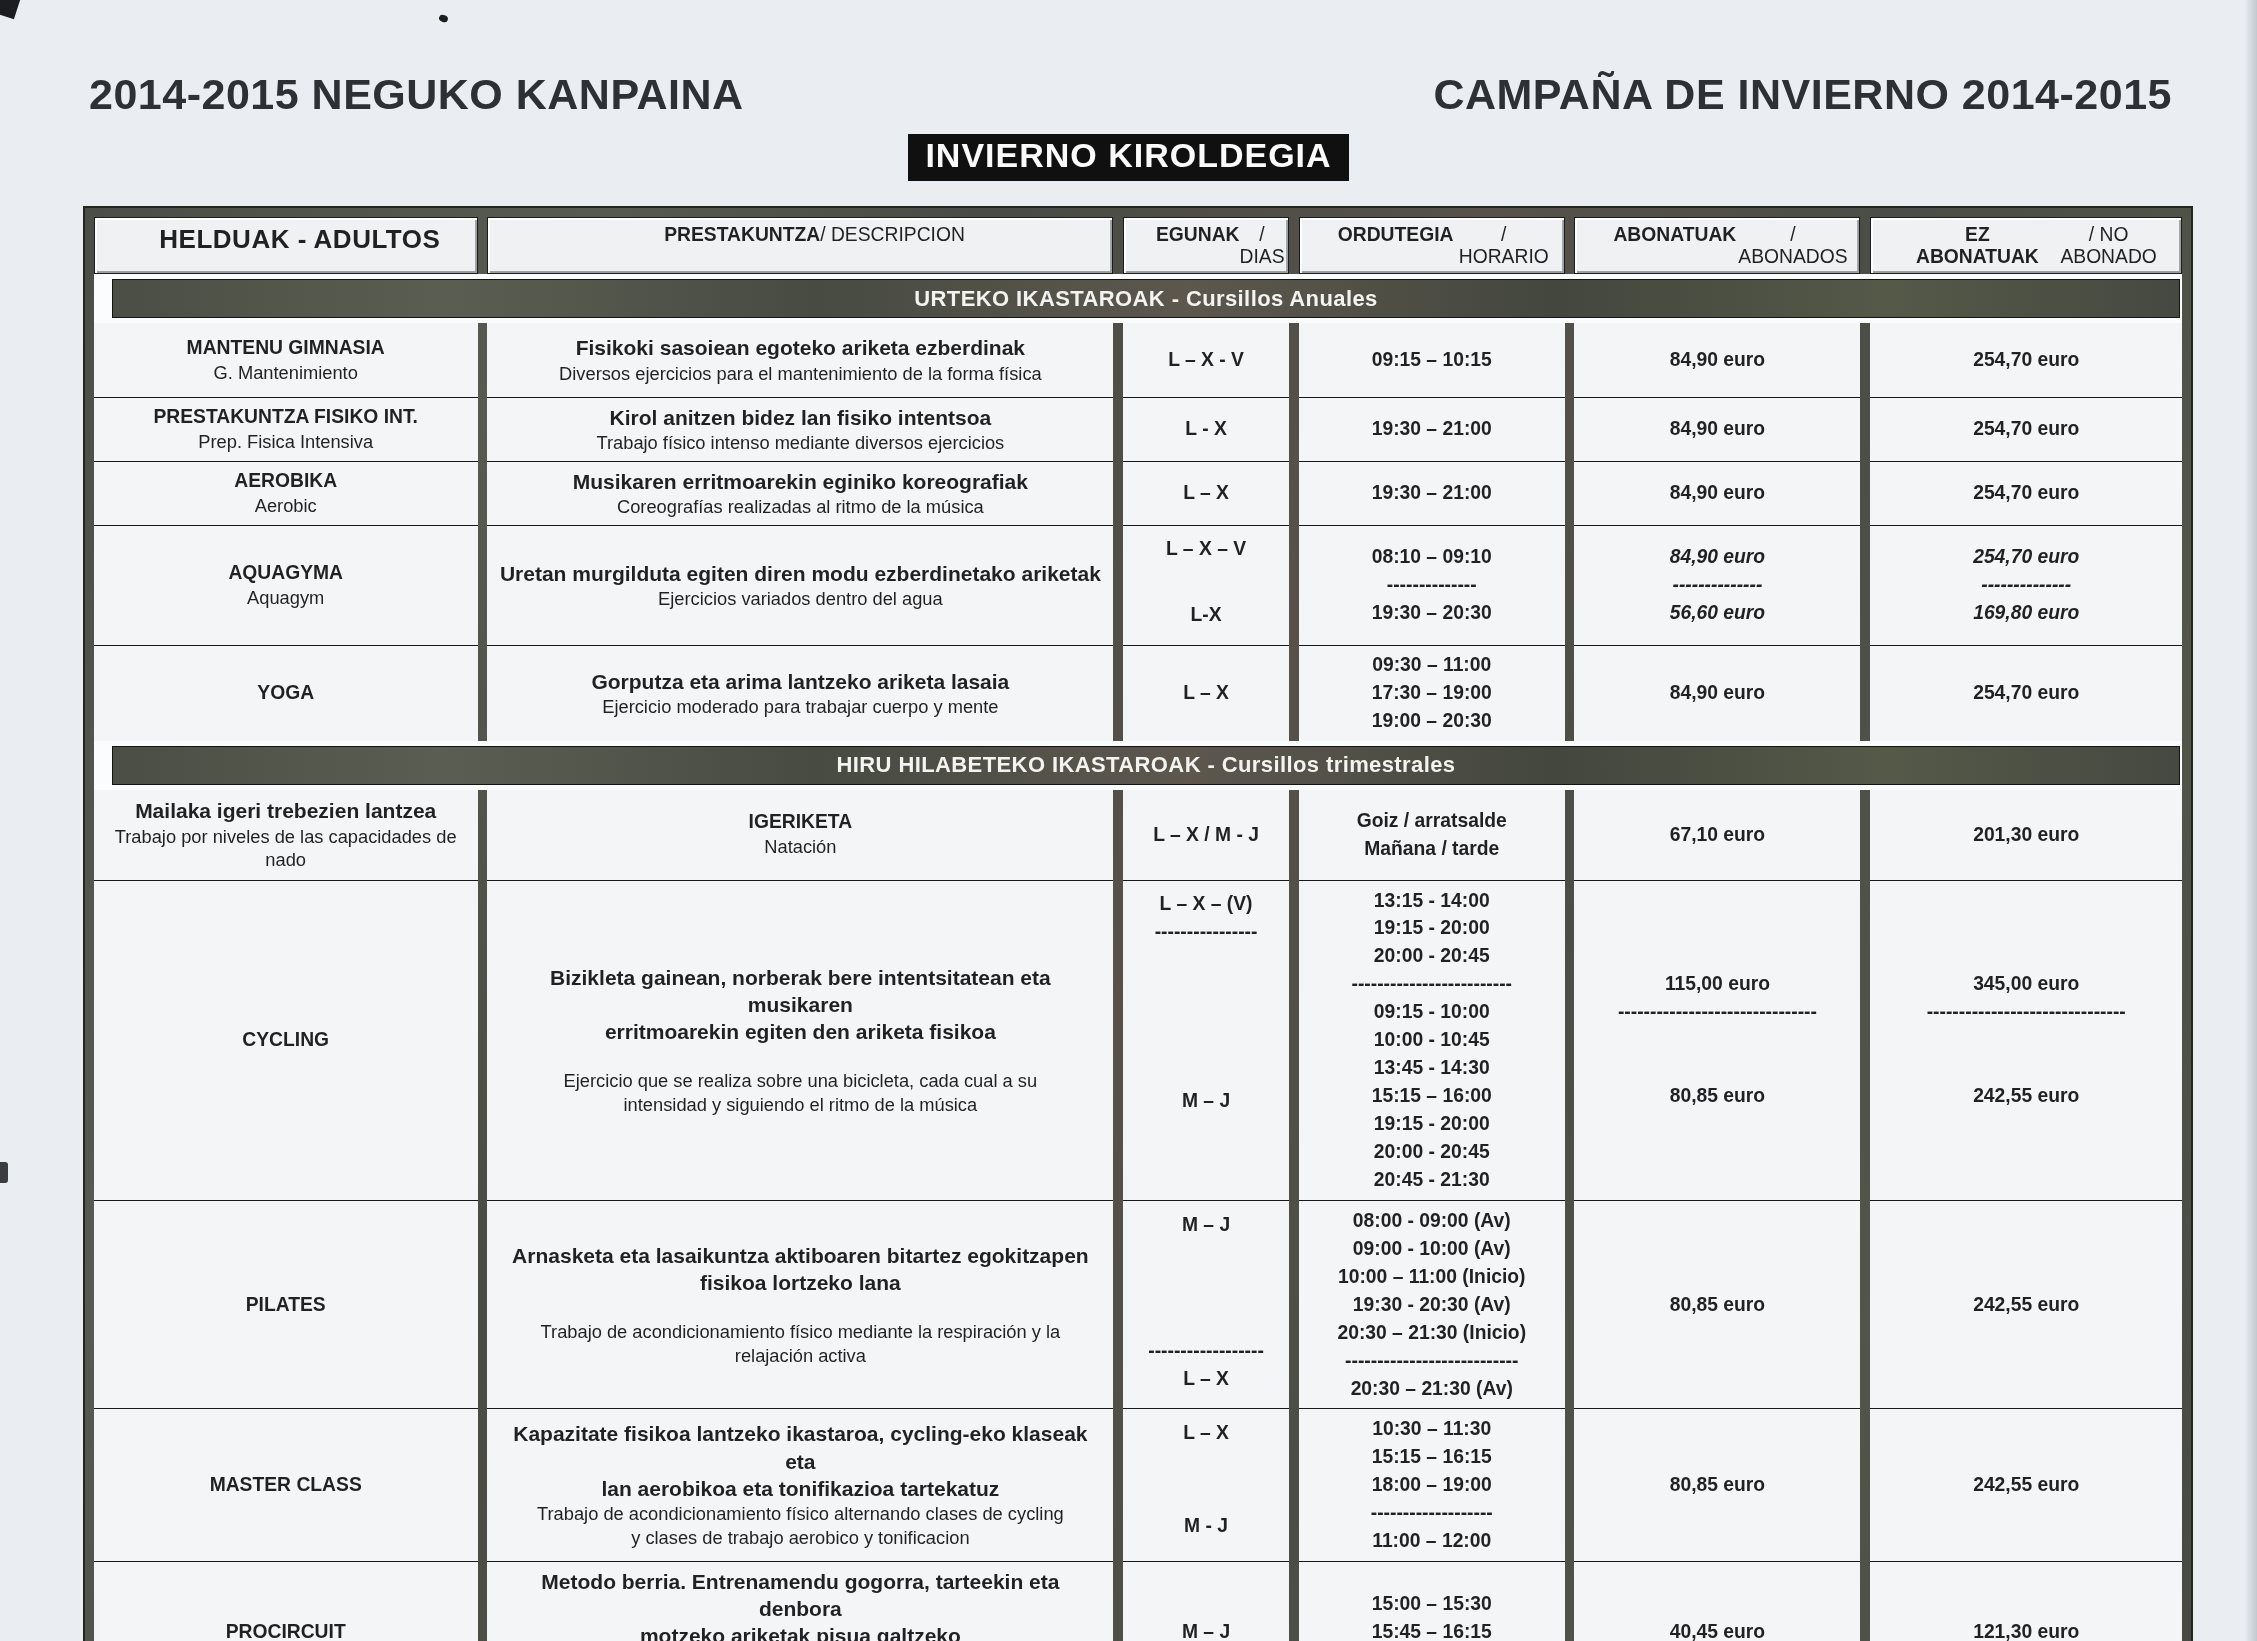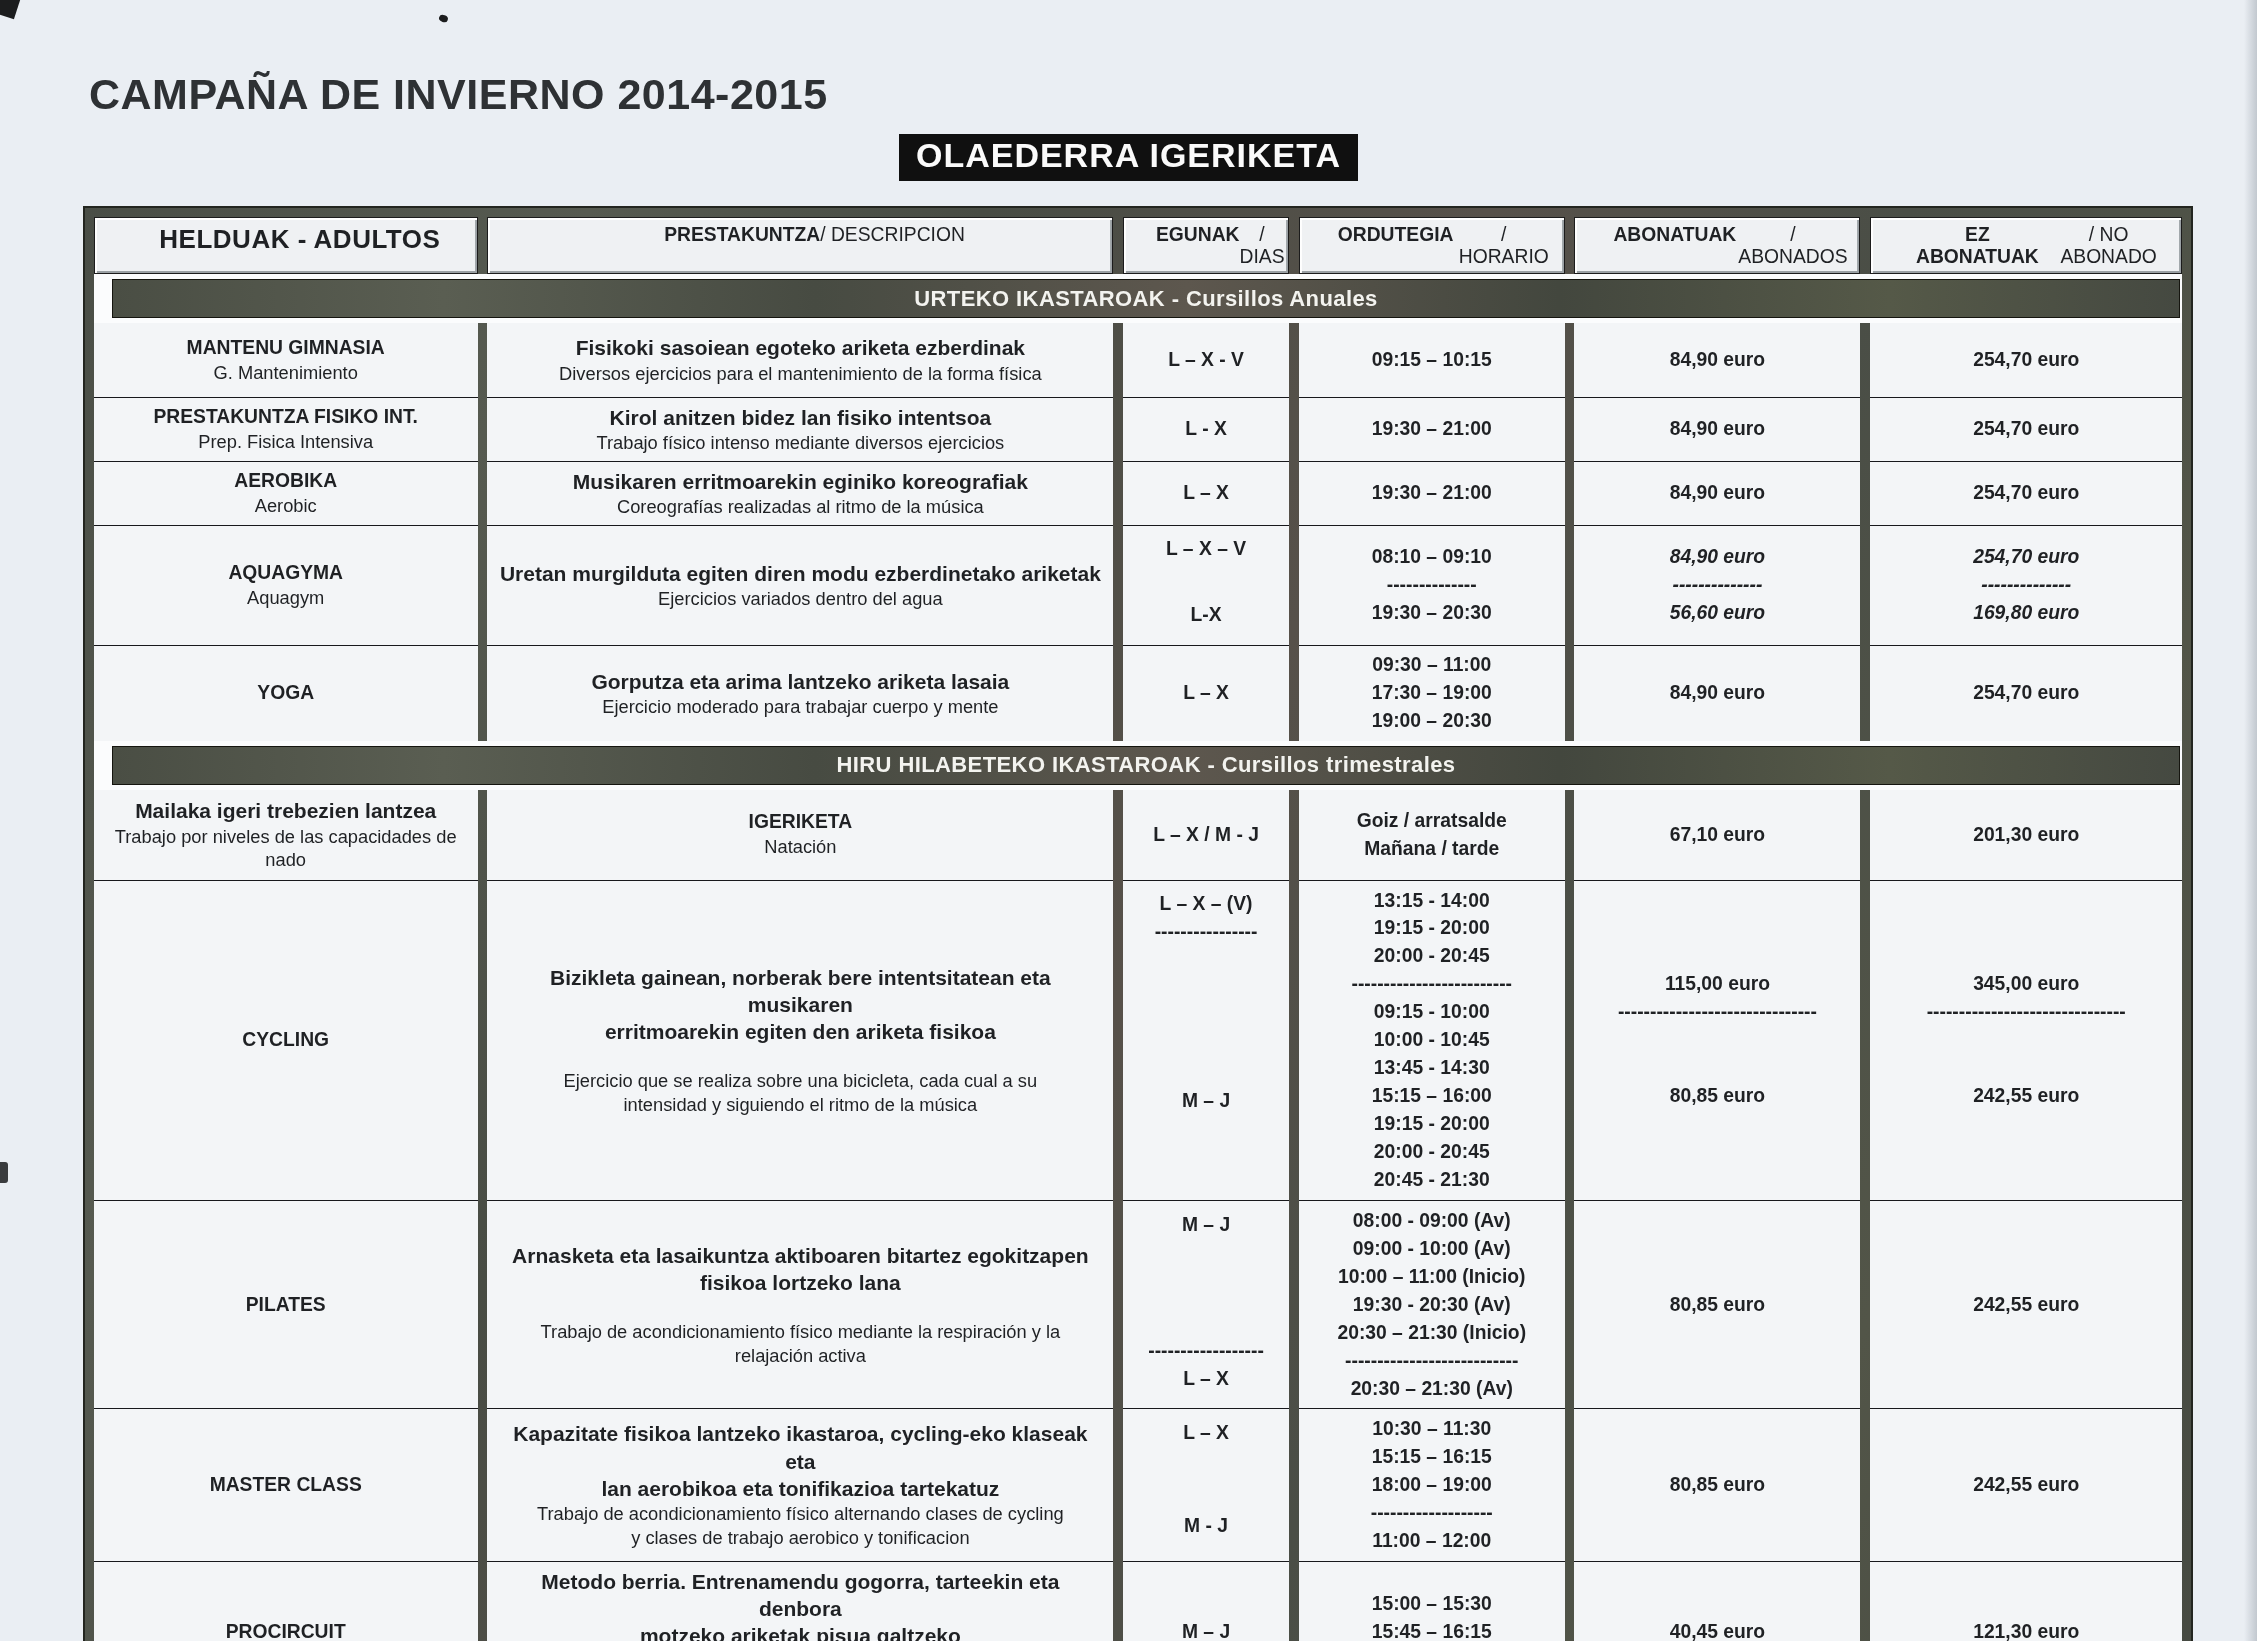--- a/index.html
+++ b/index.html
@@ -65,24 +65,25 @@
 </style>
 </head>
 <body>
 
 <div class="canvas">
   <div class="artifact a-dot"></div>
   <div class="artifact a-corner"></div>
   <div class="artifact a-edge"></div>
 
   <div class="titles">
+    <span>2014-2015 NEGUKO KANPAINA</span>
     <span>CAMPAÑA DE INVIERNO 2014-2015</span>
   </div>
   <div class="facility-wrap">
-    <span class="facility">OLAEDERRA IGERIKETA</span>
+    <span class="facility">INVIERNO KIROLDEGIA</span>
   </div>
 
   <div class="table">
 
     <div class="cell hcell first">
       <span class="b">HELDUAK - ADULTOS</span>
         <span class="ml"></span>
     </div>
     <div class="cell hcell">
       <span class="b">PRESTAKUNTZA</span>

